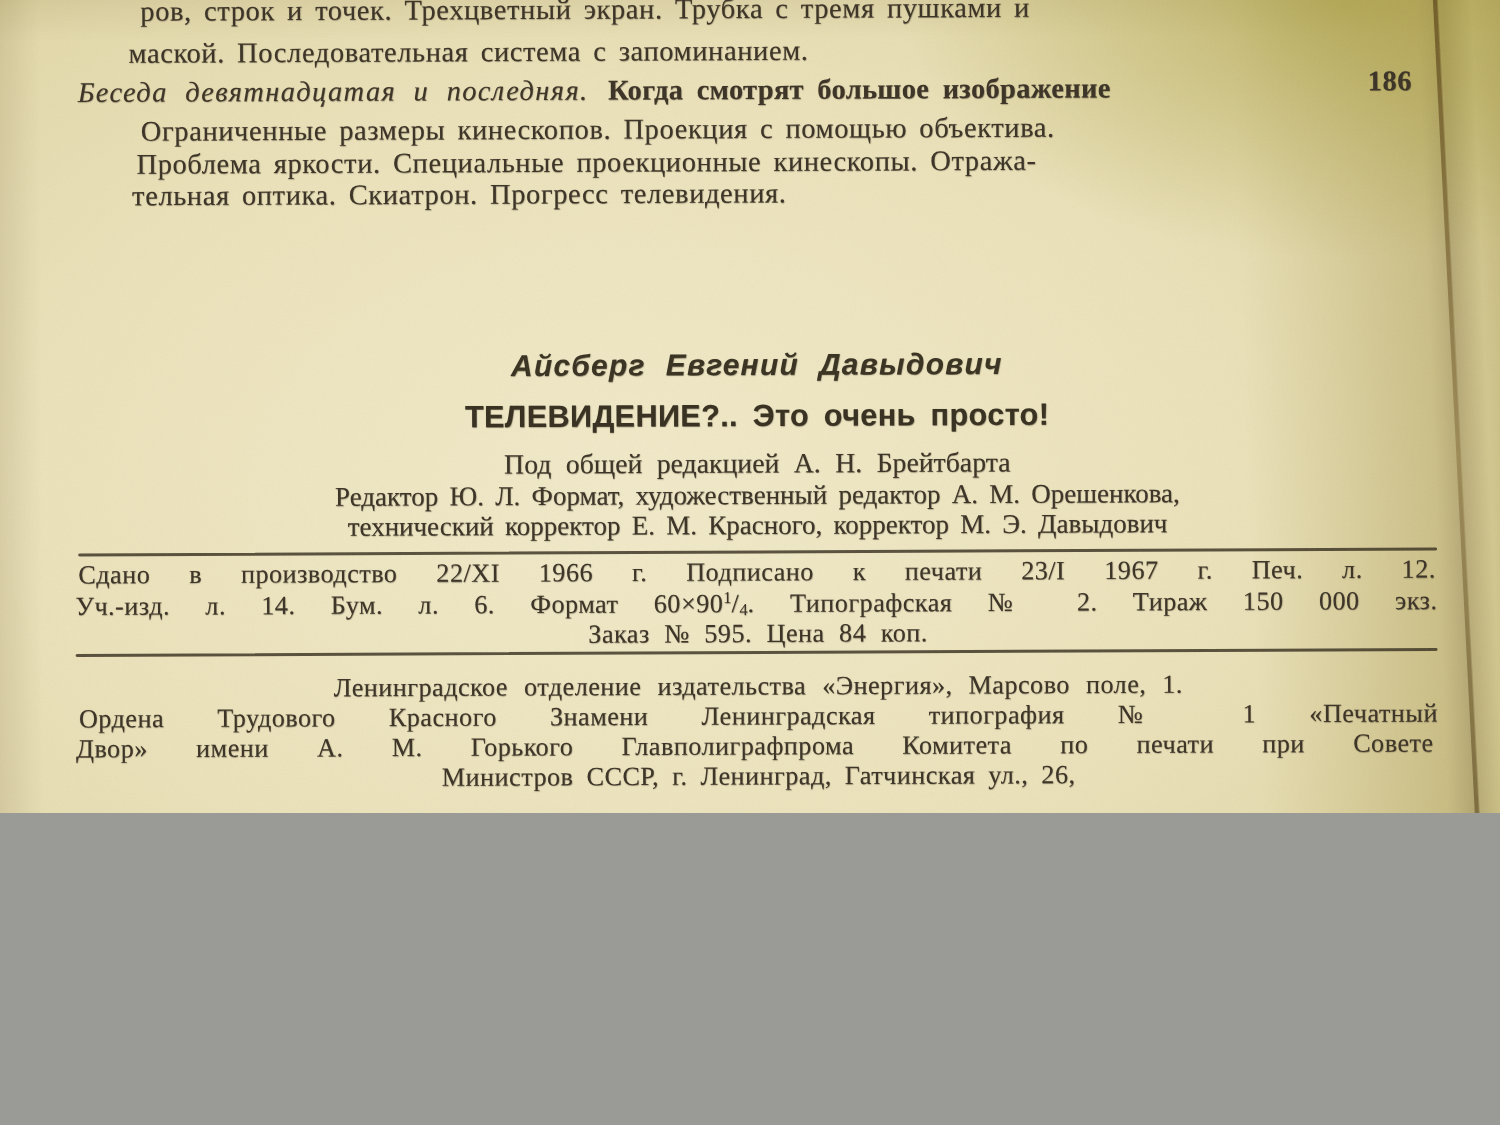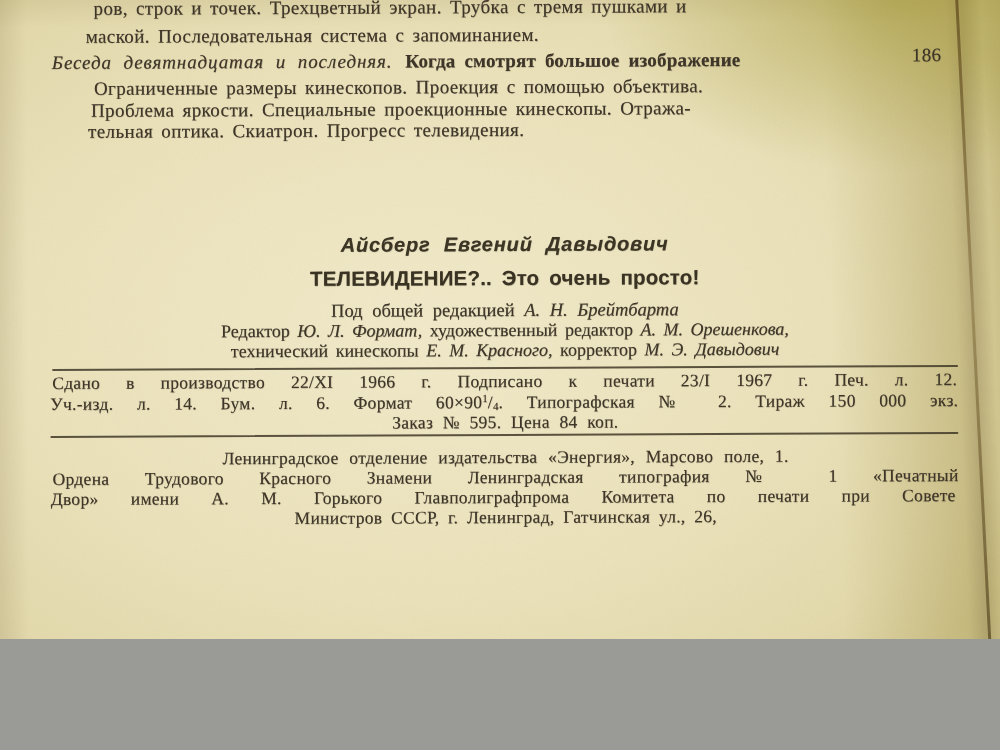--- a/index.html
+++ b/index.html
@@ -1,17 +1,17 @@
 <!DOCTYPE html>
 <html><head>
 <meta charset="utf-8">
 <style>
   html,body{margin:0;padding:0;background:#9a9a96;}
   .stage{
-    position:relative;width:1000px;height:639px;overflow:hidden;
+    position:relative;width:1000px;height:542px;overflow:hidden;
     background:#cfcfcb;
     font-family:"Liberation Serif","DejaVu Serif",serif;
   }
   
   .table-surface{
     position:absolute;left:0;top:635px;width:1000px;height:115px;
     background:
       radial-gradient(ellipse 420px 90px at 14% 85%, #f4f4f2 0%, rgba(244,244,242,0) 60%),
       radial-gradient(ellipse 500px 80px at 55% 95%, #e6e6e3 0%, rgba(230,230,227,0) 70%),
       linear-gradient(to bottom,#b3b3ae,#d8d8d4 35%,#c9c9c5 75%,#d2d2ce);
@@ -37,28 +37,28 @@
   .content{
     position:absolute;left:8px;top:10px;width:1000px;height:699px;
     color:#3a3124;
     text-shadow:0.3px 0.4px 0.7px rgba(52,42,26,0.55);
   }
   .line{position:absolute;white-space:nowrap;}
   
   .toc{font-size:19px;letter-spacing:0.4px;word-spacing:3px;}
   .toc-italic{font-style:italic;letter-spacing:0.9px;word-spacing:6px;}
   .toc-bold{font-weight:700;margin-left:13px;letter-spacing:0.2px;word-spacing:4px;}
-  .toc-page{font-weight:400;}
+  .toc-page{font-weight:700;}
   
   .center-line{position:absolute;left:10px;width:990px;text-align:center;white-space:nowrap;}
   .author{font-family:"Liberation Sans",sans-serif;font-style:italic;font-weight:700;font-size:20px;letter-spacing:0.8px;word-spacing:7px;color:#37301f;}
   .book-title{font-family:"Liberation Sans",sans-serif;font-weight:700;font-size:20.5px;letter-spacing:0.2px;word-spacing:4px;color:#352e1e;}
   .ed1{font-size:18.5px;word-spacing:5px;}
   .ed23{font-size:18px;word-spacing:3px;}
-  .name-italic{font-style:italic;}
+  .name-italic{}
   
   .rule{position:absolute;height:2px;background:rgba(60,52,34,0.85);border-radius:1px;}
   .just{position:absolute;font-size:17.5px;letter-spacing:0.3px;text-align:justify;text-align-last:justify;}
   .cent{font-size:17.5px;letter-spacing:0.3px;}
   .imp sup{font-size:11px;vertical-align:6px;letter-spacing:0;}
   .imp sub{font-size:11px;vertical-align:-2px;letter-spacing:0;}
   
   .crease{
     position:absolute;left:956px;top:-14px;width:2.5px;height:720px;
     transform:rotate(-2.7deg);transform-origin:50% 0;
@@ -113,21 +113,21 @@
 
       <div class="center-line author" style="top:233px;">Айсберг Евгений Давыдович</div>
       <div class="center-line book-title" style="top:266px;">ТЕЛЕВИДЕНИЕ?.. Это очень просто!</div>
       <div class="center-line ed1" style="top:300px;">
         <span>Под общей редакцией </span><span class="name-italic">А. Н. Брейтбарта</span>
       </div>
       <div class="center-line ed23" style="top:320px;">
         <span>Редактор </span><span class="name-italic">Ю. Л. Формат,</span><span> художественный редактор </span><span class="name-italic">А. М. Орешенкова,</span>
       </div>
       <div class="center-line ed23" style="top:340px;">
-        <span>технический кинескопы </span><span class="name-italic">Е. М. Красного,</span><span> корректор </span><span class="name-italic">М. Э. Давыдович</span>
+        <span>технический корректор </span><span class="name-italic">Е. М. Красного,</span><span> корректор </span><span class="name-italic">М. Э. Давыдович</span>
       </div>
 
       <div class="rule" style="left:52px;top:367px;width:906px;"></div>
       <div class="just imp" style="left:52px;top:371px;width:905px;">Сдано в производство 22/XI 1966 г. Подписано к печати 23/I 1967 г. Печ. л. 12.</div>
       <div class="just imp" style="left:50px;top:392px;width:908px;">
         <span>Уч.-изд. л. 14. Бум. л. 6. Формат 60×90</span><sup>1</sup><span>/</span><sub>4</sub><span>. Типографская № 2. Тираж 150 000 экз.</span>
       </div>
       <div class="center-line cent" style="top:412px;word-spacing:5px;">Заказ № 595. Цена 84 коп.</div>
       <div class="rule" style="left:50px;top:434px;width:908px;"></div>
 

